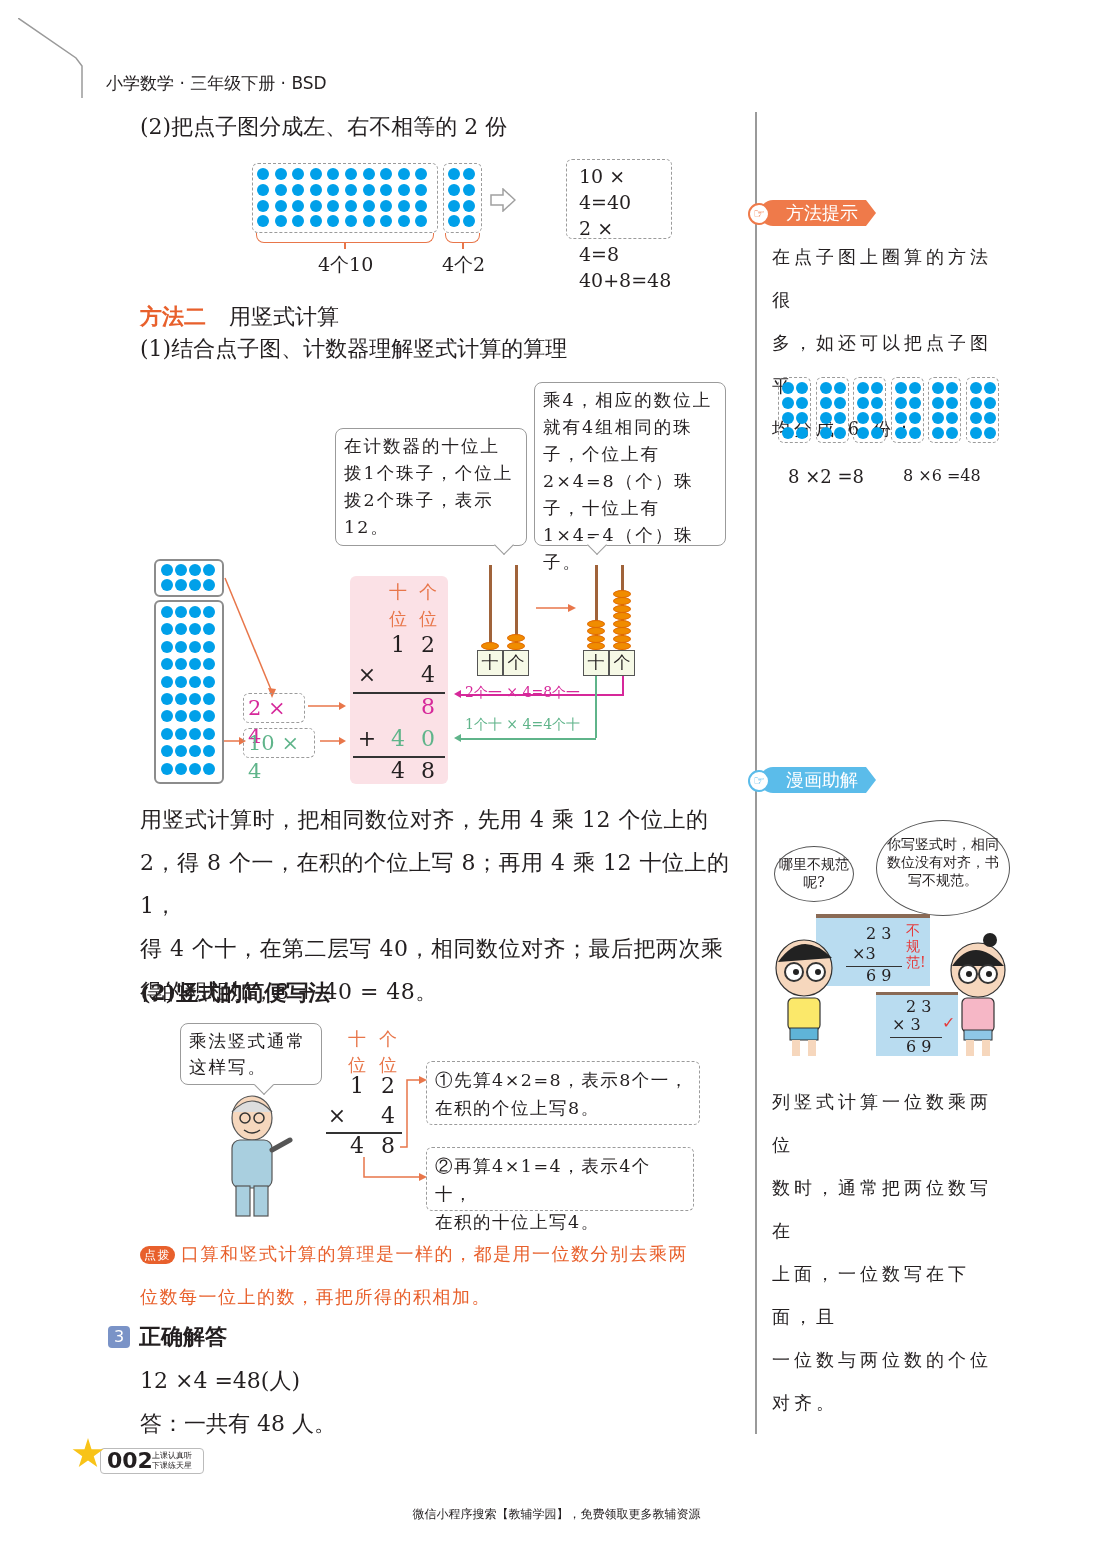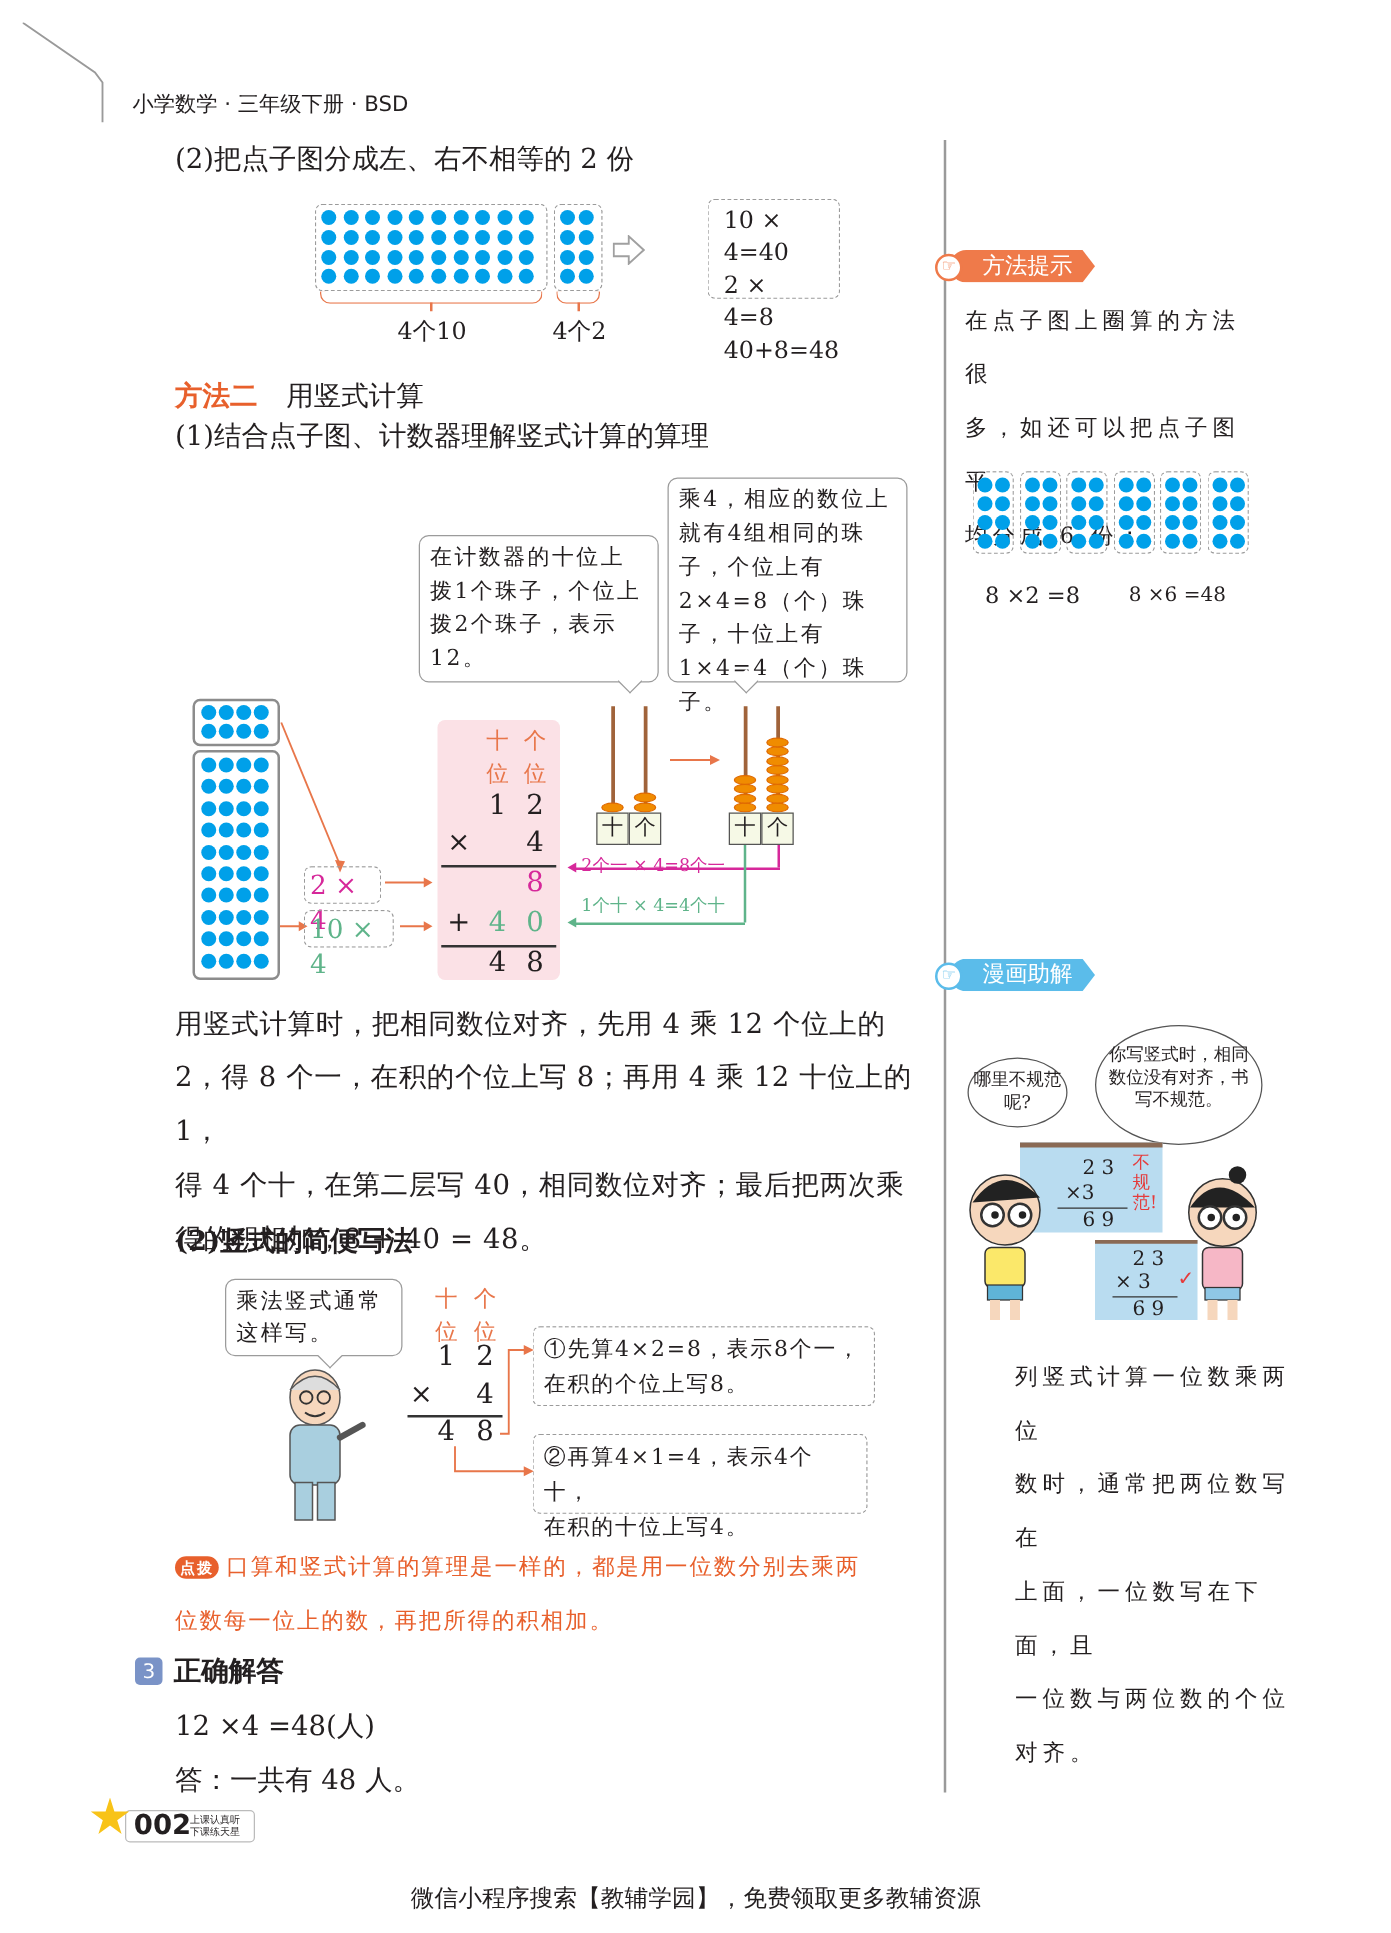--- a/index.html
+++ b/index.html
@@ -31,28 +31,28 @@
   .arrow-head { position: absolute; width: 0; height: 0; border-top: 4px solid transparent; border-bottom: 4px solid transparent; }
   .vline { position: absolute; width: 1.5px; }
   .rod { position: absolute; width: 3px; background: #a0633a; }
   .bead { position: absolute; width: 18px; height: 8px; border-radius: 50%; background: #f08c00; border: 1px solid #e06a00; }
   .abacus-label { position: absolute; width: 26px; height: 26px; border: 1.5px solid #555; background: #f6f9e6; font-size: 17px; text-align: center; line-height: 22px; font-family: "DejaVu Sans", "Liberation Sans", sans-serif; }
   .para { position: absolute; font-size: 22px; line-height: 43px; letter-spacing: 0.5px; }
   .tip-tag { position: absolute; height: 26px; padding: 0 18px 0 26px; color: #fff; font-family: "DejaVu Sans", "Liberation Sans", sans-serif; font-size: 18px; line-height: 26px; clip-path: polygon(0 0, calc(100% - 10px) 0, 100% 50%, calc(100% - 10px) 100%, 0 100%); border-radius: 13px 0 0 13px; }
   .hand-icon { position: absolute; width: 22px; height: 22px; border-radius: 50%; background: #fff; border: 2px solid; font-size: 13px; text-align: center; line-height: 18px; }
   .side-text { position: absolute; font-size: 18px; line-height: 43px; letter-spacing: 4px; }
   .note-text { position: absolute; font-size: 18px; line-height: 43px; color: #e8602c; letter-spacing: 1.5px; }
-  .note-badge { display: inline-block; background: #e8602c; color: #fff; border-radius: 10px; font-size: 12px; padding: 0 4px; line-height: 18px; font-family: "DejaVu Sans", "Liberation Sans", sans-serif; vertical-align: middle; margin-right: 6px; font-weight: bold; }
+  .note-badge { display: inline-block; background: #e8602c; color: #fff; border-radius: 10px; font-size: 12px; padding: 0 4px; line-height: 18px; font-family: "DejaVu Sans", "Liberation Sans", sans-serif; vertical-align: middle; margin-right: 6px; }
   .section-num { position: absolute; left: 108px; top: 1326px; width: 22px; height: 22px; border-radius: 4px; background: #7a93c7; color: #fff; font-size: 16px; text-align: center; line-height: 22px; font-family: "DejaVu Sans", "Liberation Sans", sans-serif; }
   .section-title { position: absolute; left: 139px; top: 1322px; font-size: 22px; font-weight: bold; font-family: "DejaVu Sans", "Liberation Sans", sans-serif; }
   .page-num-box { position: absolute; left: 100px; top: 1448px; width: 104px; height: 26px; border: 1px solid #bbb; border-radius: 4px; }
   .page-num { position: absolute; left: 107px; top: 1448px; font-size: 22px; font-weight: bold; font-family: "DejaVu Sans", "Liberation Sans", sans-serif; }
   .page-motto { position: absolute; left: 152px; top: 1451px; font-size: 8px; line-height: 10px; font-family: "DejaVu Sans", "Liberation Sans", sans-serif; }
   .star { position: absolute; left: 72px; top: 1438px; width: 32px; height: 32px; background: #f8c318; clip-path: polygon(50% 0%, 61% 35%, 98% 35%, 68% 57%, 79% 91%, 50% 70%, 21% 91%, 32% 57%, 2% 35%, 39% 35%); }
-  .footer { position: absolute; top: 1506px; left: 0; width: 1113px; text-align: center; font-size: 19px; font-family: "DejaVu Sans", "Liberation Sans", sans-serif; }
+  .footer { position: absolute; top: 1506px; left: 0; width: 1113px; text-align: center; font-size: 12px; font-family: "DejaVu Sans", "Liberation Sans", sans-serif; }
   .comic { position: absolute; left: 772px; top: 812px; width: 238px; height: 248px; }
   .teacher { position: absolute; left: 212px; top: 1090px; width: 90px; height: 130px; }
   .dashed-note { position: absolute; border: 1.5px dashed #9b9b9b; border-radius: 6px; font-size: 17.5px; line-height: 28px; padding: 4px 8px; letter-spacing: 1.5px; }
 </style>
 </head>
 <body>
 
 <svg class="corner-line" viewBox="0 0 68 80">
   <polyline points="0,0 58,40 64,48 64,80" fill="none" stroke="#9a9a9a" stroke-width="1.5"></polyline>
 </svg>
@@ -442,21 +442,21 @@
       <circle cx="44" cy="44" r="9" fill="#fff" stroke="#333" stroke-width="2"></circle>
     <circle cx="25" cy="44" r="3" fill="#222"></circle>
       <circle cx="45" cy="44" r="3" fill="#222"></circle>
     <rect x="18" y="68" width="32" height="34" rx="5" fill="#f6b7c6" stroke="#333" stroke-width="1.2"></rect>
     <rect x="20" y="100" width="28" height="10" fill="#8fc7e6" stroke="#333" stroke-width="1"></rect>
     <rect x="22" y="110" width="8" height="16" fill="#f6d7bd"></rect>
       <rect x="38" y="110" width="8" height="16" fill="#f6d7bd"></rect>
   </svg>
 </div>
 
-<div class="side-text" style="left:812px; top:1080px; width:240px;">
+<div class="side-text" style="left:772px; top:1080px; width:240px;">
   <div>列竖式计算一位数乘两位</div>
   <div>数时，通常把两位数写在</div>
   <div>上面，一位数写在下面，且</div>
   <div>一位数与两位数的个位</div>
   <div>对齐。</div>
 </div>
 
 <div class="footer">微信小程序搜索【教辅学园】，免费领取更多教辅资源</div>
 
 </body></html>

